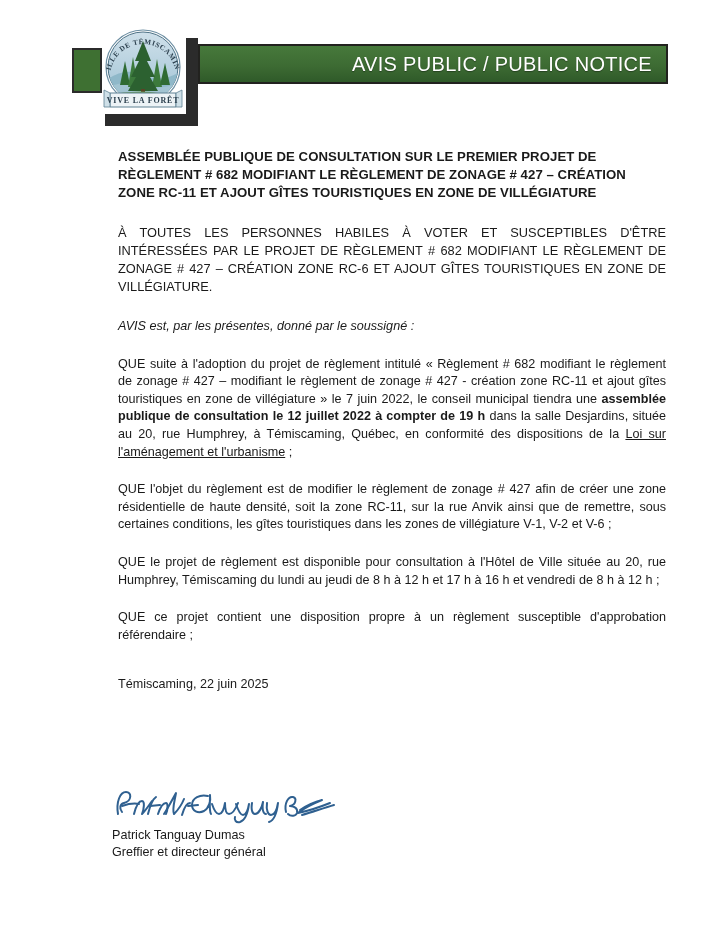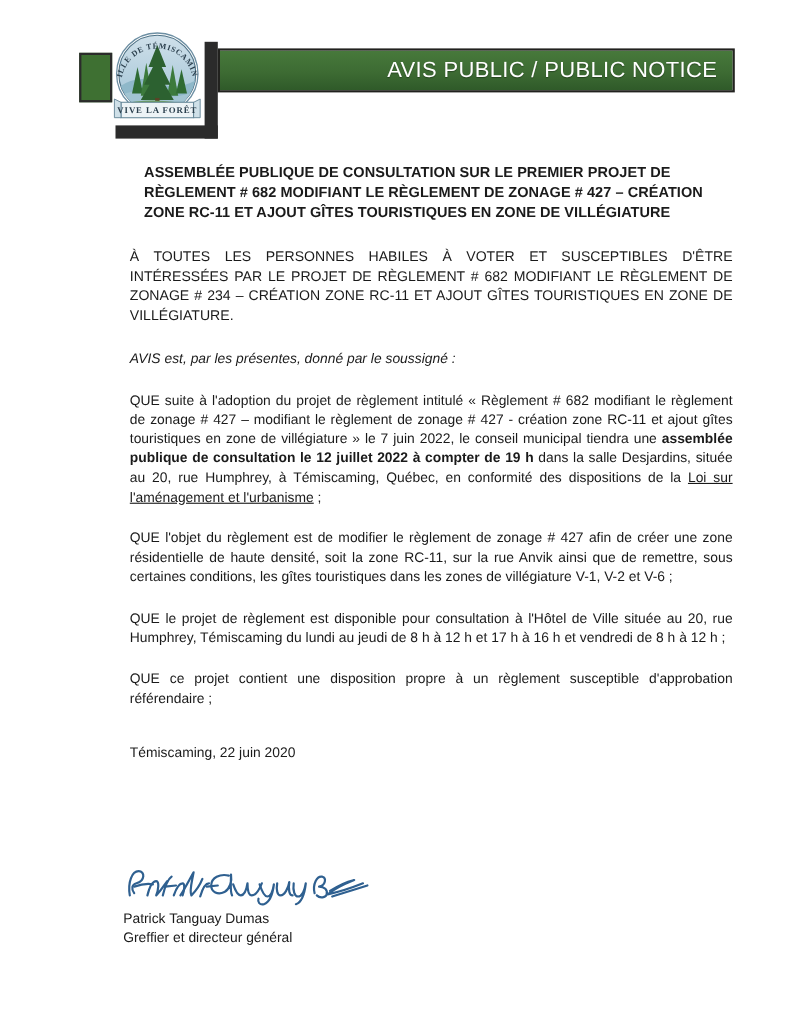--- a/index.html
+++ b/index.html
@@ -89,21 +89,21 @@
     position: absolute;
     left: 118px;
     top: 148px;
     width: 548px;
   }
   .title-block {
     font-size: 13.2px;
     font-weight: bold;
     line-height: 18px;
     letter-spacing: 0.05px;
-    margin: 0 0 22px 13px;
+    margin: 0 0 22px 0;
     text-align: left;
   }
   .para {
     font-size: 12.6px;
     line-height: 17.6px;
     text-align: justify;
     margin: 0 0 20px 0;
   }
   .para-caps {
     font-size: 12.8px;
@@ -202,32 +202,32 @@
 
   <div class="header-banner">
     <span class="header-banner-text">AVIS PUBLIC / PUBLIC NOTICE</span>
   </div>
 </div>
 
 <div class="doc-body">
 
   <h1 class="title-block">ASSEMBLÉE PUBLIQUE DE CONSULTATION SUR LE PREMIER PROJET DE RÈGLEMENT # 682 MODIFIANT LE RÈGLEMENT DE ZONAGE # 427 – CRÉATION ZONE RC-11 ET AJOUT GÎTES TOURISTIQUES EN ZONE DE VILLÉGIATURE</h1>
 
-  <p class="para-caps">À TOUTES LES PERSONNES HABILES À VOTER ET SUSCEPTIBLES D'ÊTRE INTÉRESSÉES PAR LE PROJET DE RÈGLEMENT # 682 MODIFIANT LE RÈGLEMENT DE ZONAGE # 234 – CRÉATION ZONE RC-11 ET AJOUT GÎTES TOURISTIQUES EN ZONE DE VILLÉGIATURE.</p>
+  <p class="para-caps">À TOUTES LES PERSONNES HABILES À VOTER ET SUSCEPTIBLES D'ÊTRE INTÉRESSÉES PAR LE PROJET DE RÈGLEMENT # 682 MODIFIANT LE RÈGLEMENT DE ZONAGE # 427 – CRÉATION ZONE RC-6 ET AJOUT GÎTES TOURISTIQUES EN ZONE DE VILLÉGIATURE.</p>
 
   <p class="para-plain">AVIS est, par les présentes, donné par le soussigné :</p>
 
   <div>
     <p class="para"><span>QUE suite à l'adoption du projet de règlement intitulé « Règlement # 682 modifiant le règlement de zonage # 427 – modifiant le règlement de zonage # 427 - création zone RC-11 et ajout gîtes touristiques en zone de villégiature » le 7 juin 2022, le conseil municipal tiendra une </span><span class="b">assemblée publique de consultation le 12 juillet 2022 à compter de 19 h</span><span> dans la salle Desjardins, située au 20, rue Humphrey, à Témiscaming, Québec, en conformité des dispositions de la </span><span class="u">Loi sur l'aménagement et l'urbanisme</span><span> ;</span></p>
     <p class="para"><span>QUE l'objet du règlement est de modifier le règlement de zonage # 427 afin de créer une zone résidentielle de haute densité, soit la zone RC-11, sur la rue Anvik ainsi que de remettre, sous certaines conditions, les gîtes touristiques dans les zones de villégiature V-1, V-2 et V-6 ;</span></p>
     <p class="para"><span>QUE le projet de règlement est disponible pour consultation à l'Hôtel de Ville située au 20, rue Humphrey, Témiscaming du lundi au jeudi de 8 h à 12 h et 17 h à 16 h et vendredi de 8 h à 12 h ;</span></p>
     <p class="para"><span>QUE ce projet contient une disposition propre à un règlement susceptible d'approbation référendaire ;</span></p>
   </div>
 
-  <p class="date-line">Témiscaming, 22 juin 2020</p>
+  <p class="date-line">Témiscaming, 22 juin 2025</p>
 </div>
 
 <div class="sig-area">
   <svg class="sig-svg" width="230" height="42" viewBox="0 0 230 42" xmlns="http://www.w3.org/2000/svg">
     <g fill="none" stroke="#2f6090" stroke-width="2" stroke-linecap="round" stroke-linejoin="round">
       <path d="M6 30 C4 18 8 8 14 8 C20 8 20 17 12 19 C8 20 7 24 10 28"></path>
       <path d="M10 22 C16 20 22 19 27 20"></path>
       <path d="M22 30 C24 22 27 17 30 17 C33 17 32 25 30 30 C34 26 37 21 40 17"></path>
       <path d="M36 30 C38 22 41 15 44 13"></path>
       <path d="M38 22 L48 21"></path>

